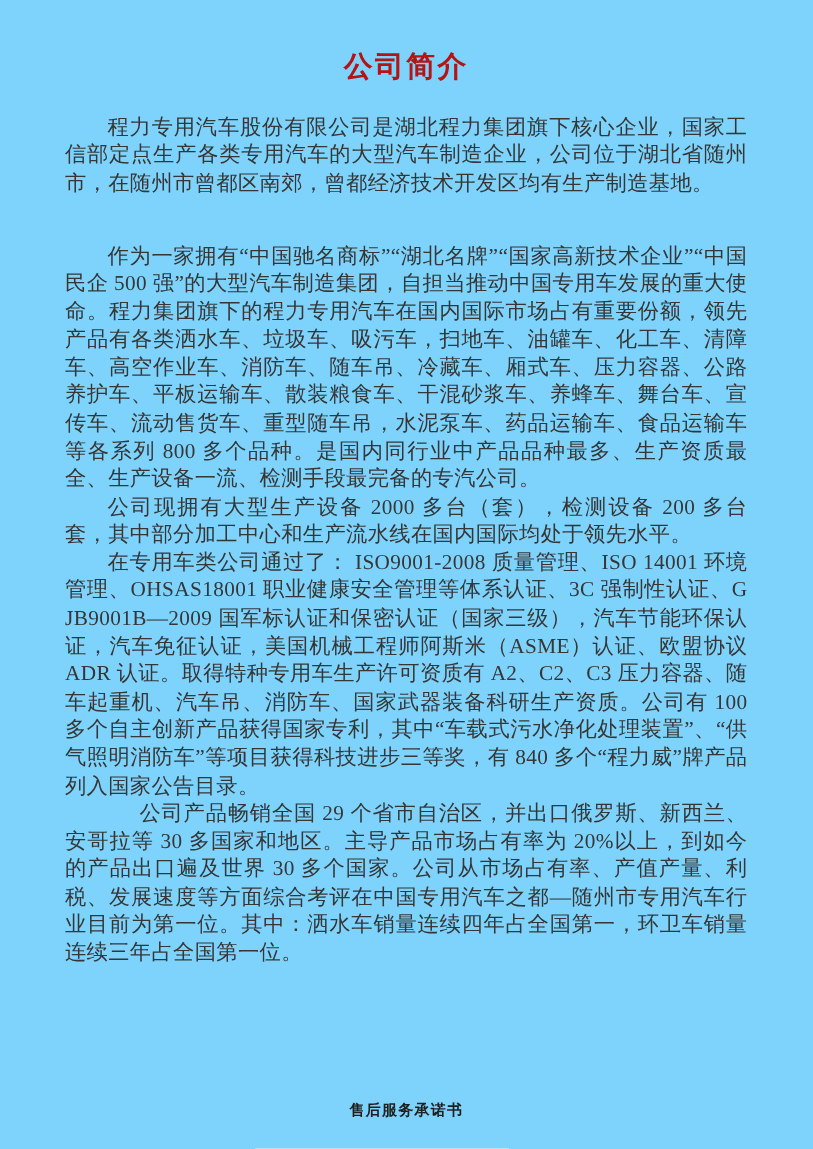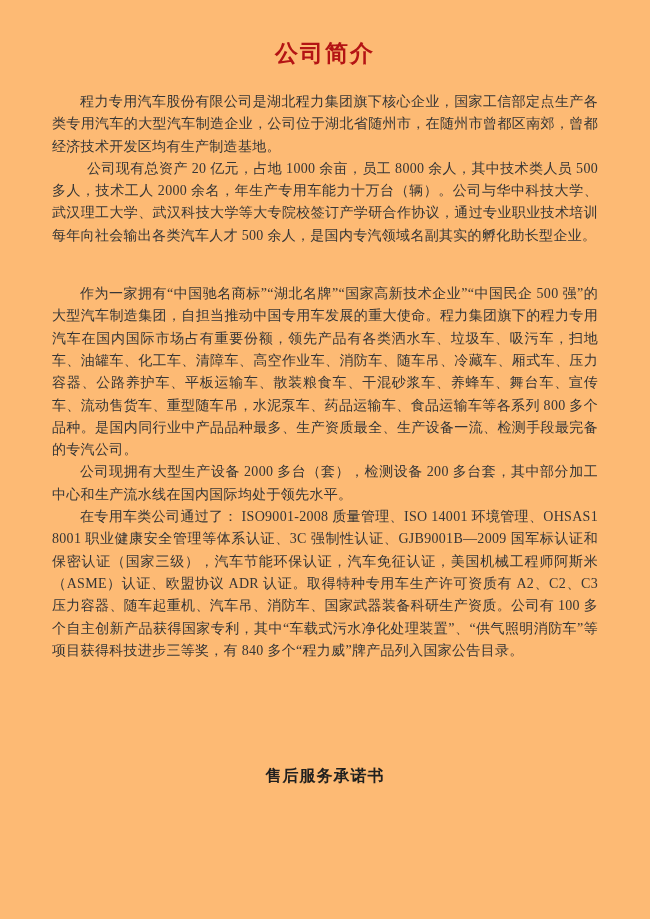--- a/index.html
+++ b/index.html
@@ -5,72 +5,72 @@
   html, body {
     margin: 0;
     padding: 0;
     background: #ffffff;
   }
   .page {
     position: relative;
     width: 650px;
     height: 919px;
     margin: 0;
-    background: #fdba74;
+    background: #7dd3fc;
     overflow: hidden;
     box-sizing: border-box;
     padding: 0 52px;
     font-family: "Liberation Serif", "DejaVu Serif", serif;
   }
   .doc-title {
     margin: 38px 0 0 0;
     text-align: center;
     font-size: 23px;
     line-height: 32px;
     font-weight: bold;
     letter-spacing: 2px;
     font-family: "Liberation Serif", "DejaVu Serif", serif;
   }
   .body-text {
     margin-top: 21px;
   }
   .body-para {
     margin: 0;
-    font-size: 14px;
+    font-size: 17px;
     line-height: 22.3px;
     color: #363636;
     text-align: justify;
     text-indent: 2em;
     letter-spacing: 0.3px;
     word-break: break-all;
   }
   .body-para.gap-before {
     margin-top: 14px;
   }
   .footer-heading {
     margin: 104px 0 0 0;
     text-align: center;
-    font-size: 16px;
+    font-size: 12px;
     line-height: 20px;
     font-weight: bold;
     color: #1f1f1f;
     letter-spacing: 1px;
     font-family: "Liberation Sans", "DejaVu Sans", sans-serif;
   }
 </style>
 </head>
 <body>
 
 <div class="page">
 
   <h1 class="doc-title" style="color: rgb(180, 20, 20);">公司简介</h1>
 
   <div class="body-text">
     <p class="body-para" style="text-indent: 2em;">程力专用汽车股份有限公司是湖北程力集团旗下核心企业，国家工信部定点生产各类专用汽车的大型汽车制造企业，公司位于湖北省随州市，在随州市曾都区南郊，曾都经济技术开发区均有生产制造基地。</p>
-    <p class="body-para" style="text-indent: 2.5em;">公司现有总资产 20 亿元，占地 1000 余亩，员工 8000 余人，其中技术类人员 500 多人，技术工人 2000 余名，年生产专用车能力十万台（辆）。公司与华中科技大学、武汉理工大学、武汉科技大学等大专院校签订产学研合作协议，通过专业职业技术培训每年向社会输出各类汽车人才 500 余人，是国内专汽领域名副其实的孵化助长型企业。</p>
     <p class="body-para" style="text-indent: 2em; margin-top: 36px;">作为一家拥有“中国驰名商标”“湖北名牌”“国家高新技术企业”“中国民企 500 强”的大型汽车制造集团，自担当推动中国专用车发展的重大使命。程力集团旗下的程力专用汽车在国内国际市场占有重要份额，领先产品有各类洒水车、垃圾车、吸污车，扫地车、油罐车、化工车、清障车、高空作业车、消防车、随车吊、冷藏车、厢式车、压力容器、公路养护车、平板运输车、散装粮食车、干混砂浆车、养蜂车、舞台车、宣传车、流动售货车、重型随车吊，水泥泵车、药品运输车、食品运输车等各系列 800 多个品种。是国内同行业中产品品种最多、生产资质最全、生产设备一流、检测手段最完备的专汽公司。</p>
     <p class="body-para" style="text-indent: 2em;">公司现拥有大型生产设备 2000 多台（套），检测设备 200 多台套，其中部分加工中心和生产流水线在国内国际均处于领先水平。</p>
     <p class="body-para" style="text-indent: 2em;">在专用车类公司通过了： ISO9001-2008 质量管理、ISO 14001 环境管理、OHSAS18001 职业健康安全管理等体系认证、3C 强制性认证、GJB9001B—2009 国军标认证和保密认证（国家三级），汽车节能环保认证，汽车免征认证，美国机械工程师阿斯米（ASME）认证、欧盟协议 ADR 认证。取得特种专用车生产许可资质有 A2、C2、C3 压力容器、随车起重机、汽车吊、消防车、国家武器装备科研生产资质。公司有 100 多个自主创新产品获得国家专利，其中“车载式污水净化处理装置”、“供气照明消防车”等项目获得科技进步三等奖，有 840 多个“程力威”牌产品列入国家公告目录。</p>
+    <p class="body-para" style="text-indent: 3.5em;">公司产品畅销全国 29 个省市自治区，并出口俄罗斯、新西兰、安哥拉等 30 多国家和地区。主导产品市场占有率为 20%以上，到如今的产品出口遍及世界 30 多个国家。公司从市场占有率、产值产量、利税、发展速度等方面综合考评在中国专用汽车之都—随州市专用汽车行业目前为第一位。其中：洒水车销量连续四年占全国第一，环卫车销量连续三年占全国第一位。</p>
   </div>
 
   <h2 class="footer-heading">售后服务承诺书</h2>
 
 </div>
 
 </body></html>

